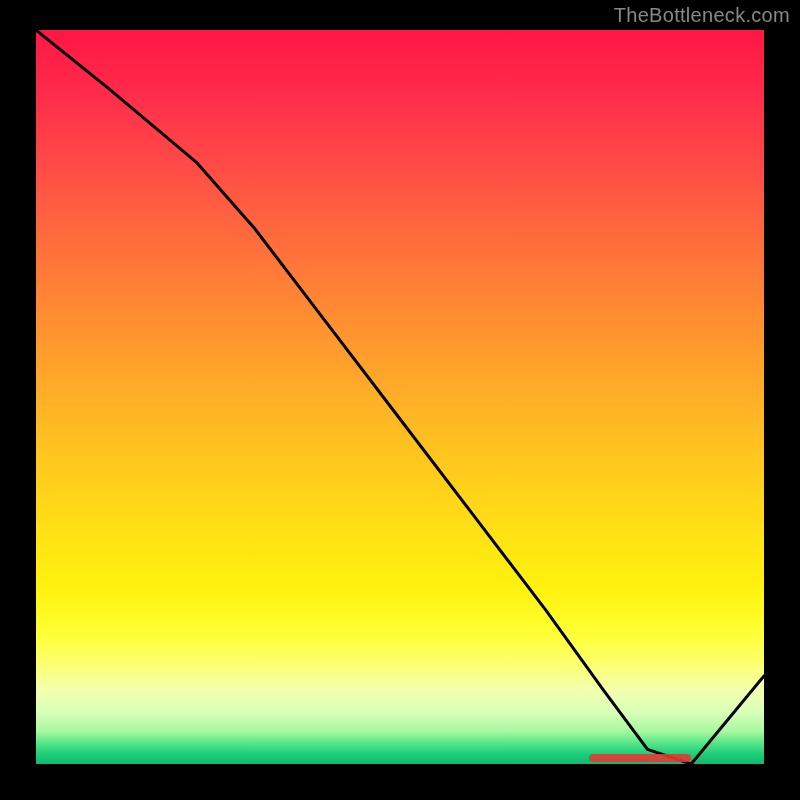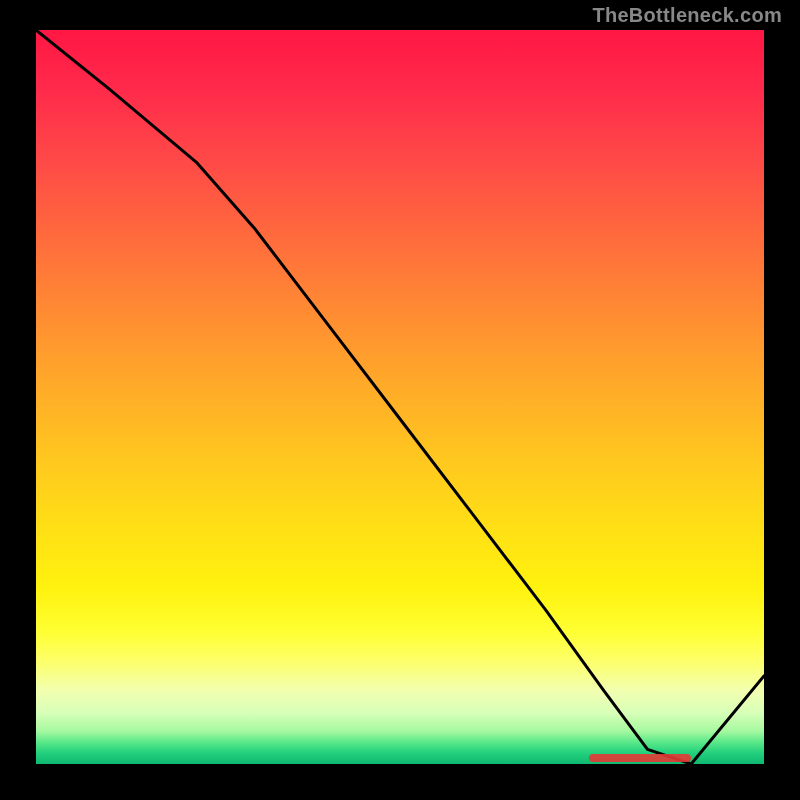--- a/index.html
+++ b/index.html
@@ -13,24 +13,24 @@
   }
   .wrap {
     position: relative;
     width: 800px;
     height: 800px;
     background: #000;
   }
   .attrib {
     position: absolute;
     top: 4px;
-    right: 18px;
+    right: 10px;
     color: #888;
     font-size: 20px;
-    font-weight: 700;
+    font-weight: 400;
     letter-spacing: 0.3px;
   }
   .plot {
     position: absolute;
     left: 36px;
     top: 30px;
     width: 728px;
     height: 734px;
     background: #000;
   }

